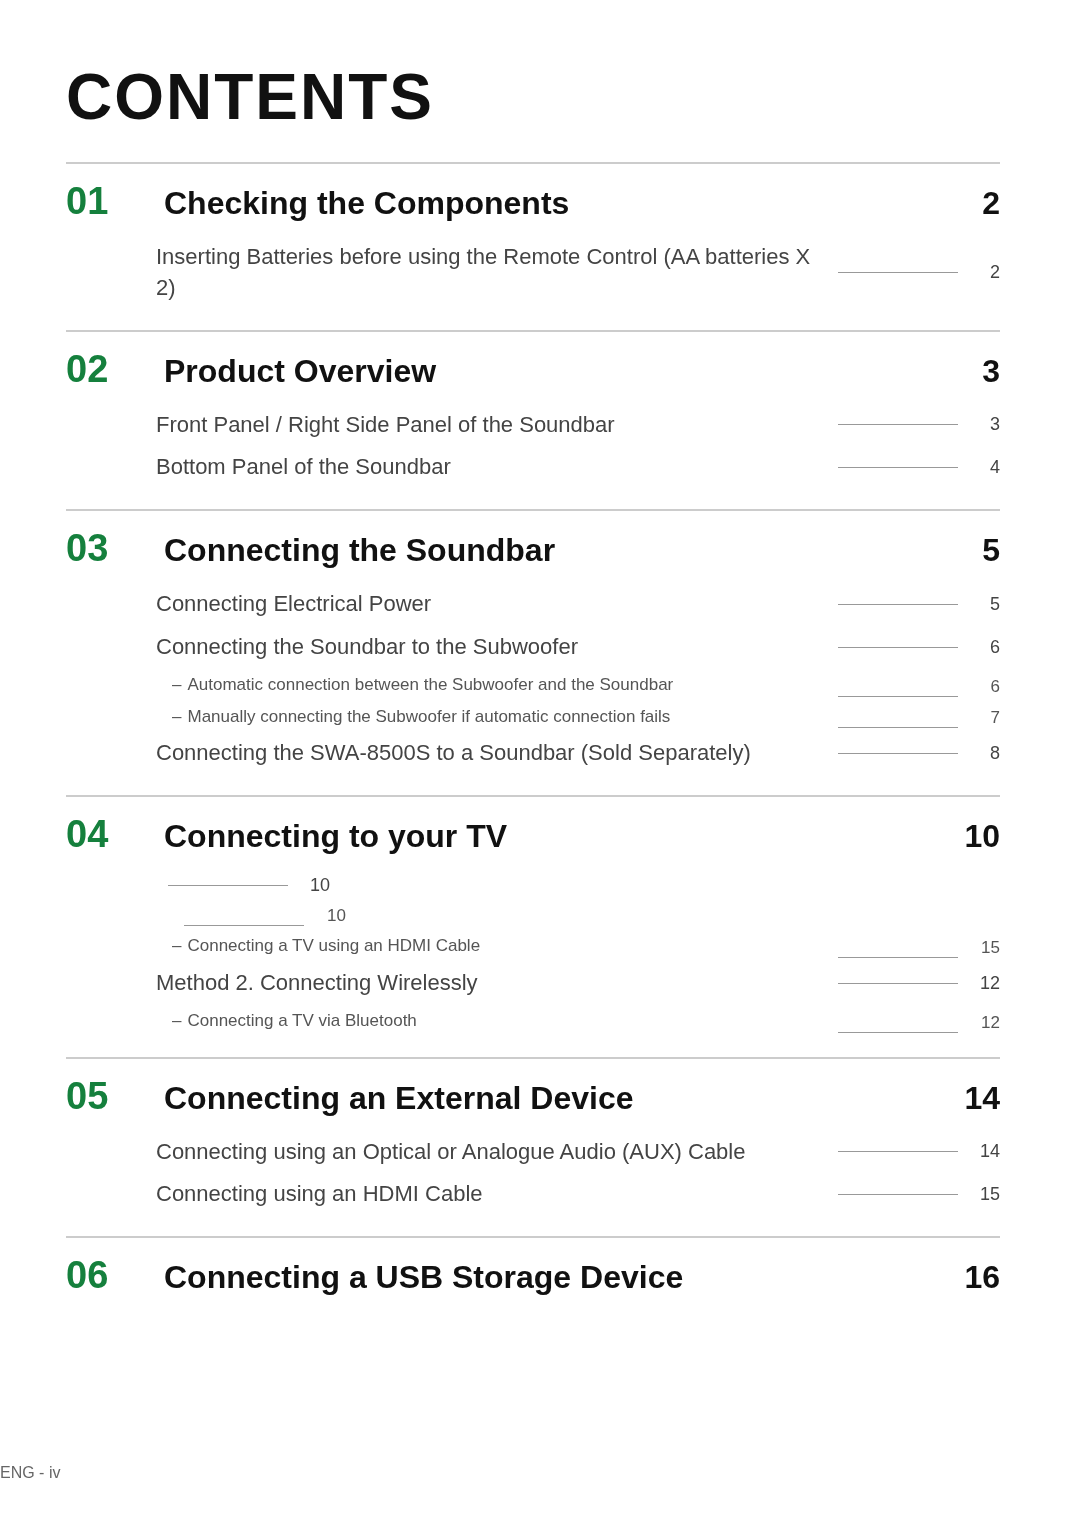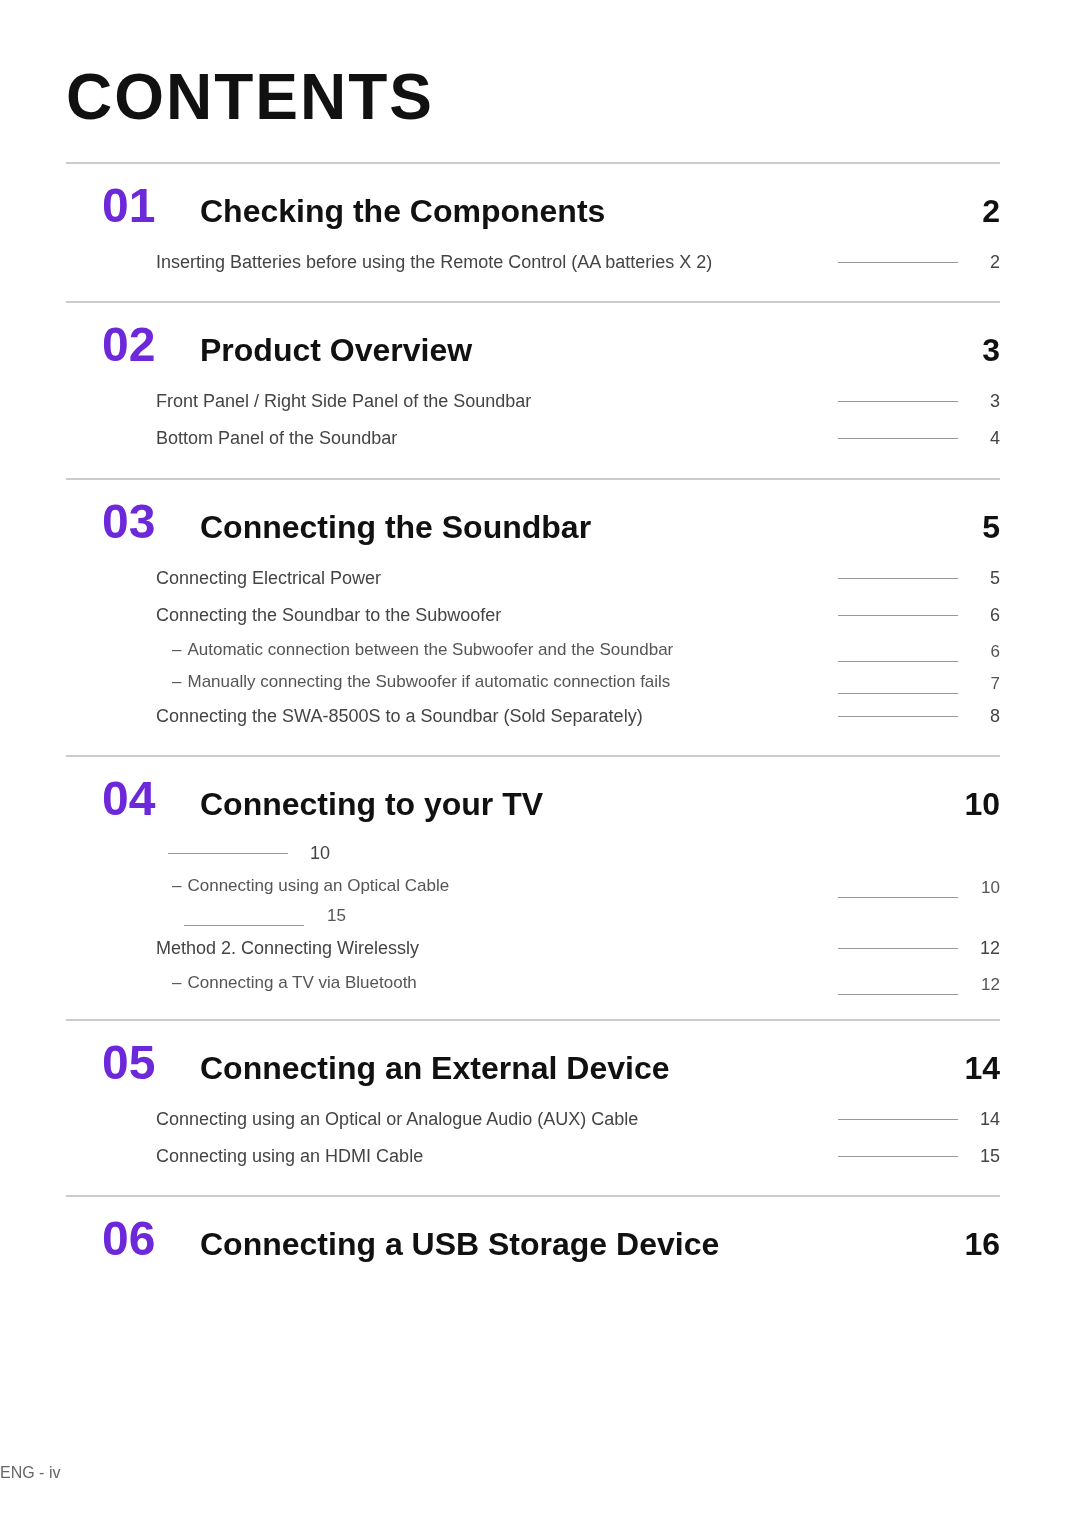--- a/index.html
+++ b/index.html
@@ -30,26 +30,25 @@
     }
 
     .section-header {
       display: flex;
       align-items: baseline;
       padding: 18px 0 14px 0;
       border-top: 2px solid #cccccc;
     }
 
     .section-number {
-      font-size: 48px;
-      font-weight: 900;
-      color: #6d28d9;
+      font-size: 38px;
+      font-weight: 900;
+      color: #15803d;
       min-width: 90px;
       line-height: 1;
-      margin-left: 36px;
     }
 
     .section-title {
       font-size: 32px;
       font-weight: 900;
       color: #111111;
       flex: 1;
       margin-left: 8px;
     }
 
@@ -66,21 +65,21 @@
       padding-bottom: 10px;
     }
 
     .toc-entry {
       display: flex;
       align-items: center;
       padding: 6px 0;
     }
 
     .toc-entry-text {
-      font-size: 18px;
+      font-size: 22px;
       color: #444444;
       flex: 1;
       line-height: 1.4;
     }
 
     .toc-entry-line {
       flex: 0 0 120px;
       height: 1px;
       background: #999999;
       margin: 0 12px;
@@ -214,25 +213,25 @@
         <span class="section-number">04</span>
         <span class="section-title">Connecting to your TV</span>
         <span class="section-page">10</span>
       </div>
       <div class="toc-entries">
         <div class="toc-entry">
           <div class="toc-entry-line"></div>
           <span class="toc-entry-page">10</span>
         </div>
         <div class="toc-sub-entry">
-          <span class="toc-sub-entry-text"><span class="dash-prefix">–</span>Connecting using an Optical Cable</span>
           <div class="toc-sub-entry-line"></div>
           <span class="toc-sub-entry-page">10</span>
         </div>
         <div class="toc-sub-entry">
+          <span class="toc-sub-entry-text"><span class="dash-prefix">–</span>Connecting a TV using an HDMI Cable</span>
           <div class="toc-sub-entry-line"></div>
           <span class="toc-sub-entry-page">15</span>
         </div>
         <div class="toc-entry">
           <span class="toc-entry-text">Method 2. Connecting Wirelessly</span>
           <div class="toc-entry-line"></div>
           <span class="toc-entry-page">12</span>
         </div>
         <div class="toc-sub-entry">
           <span class="toc-sub-entry-text"><span class="dash-prefix">–</span>Connecting a TV via Bluetooth</span>

